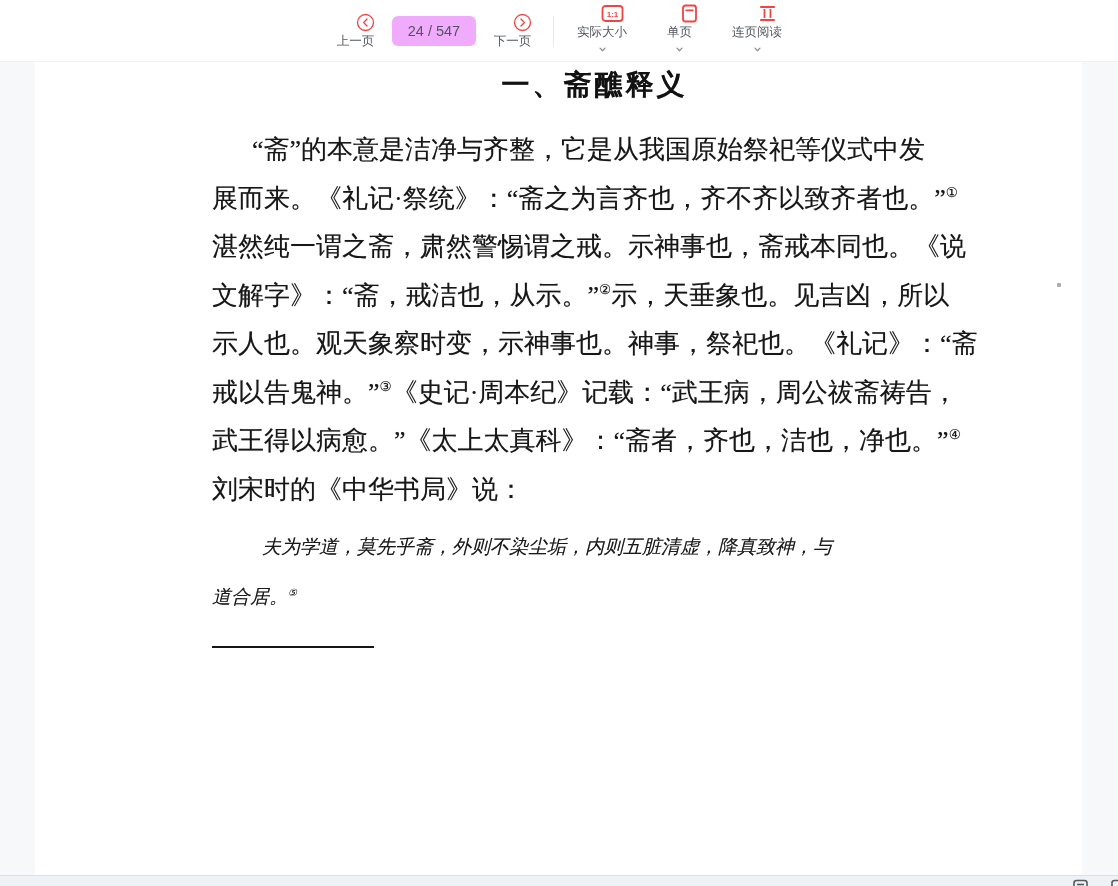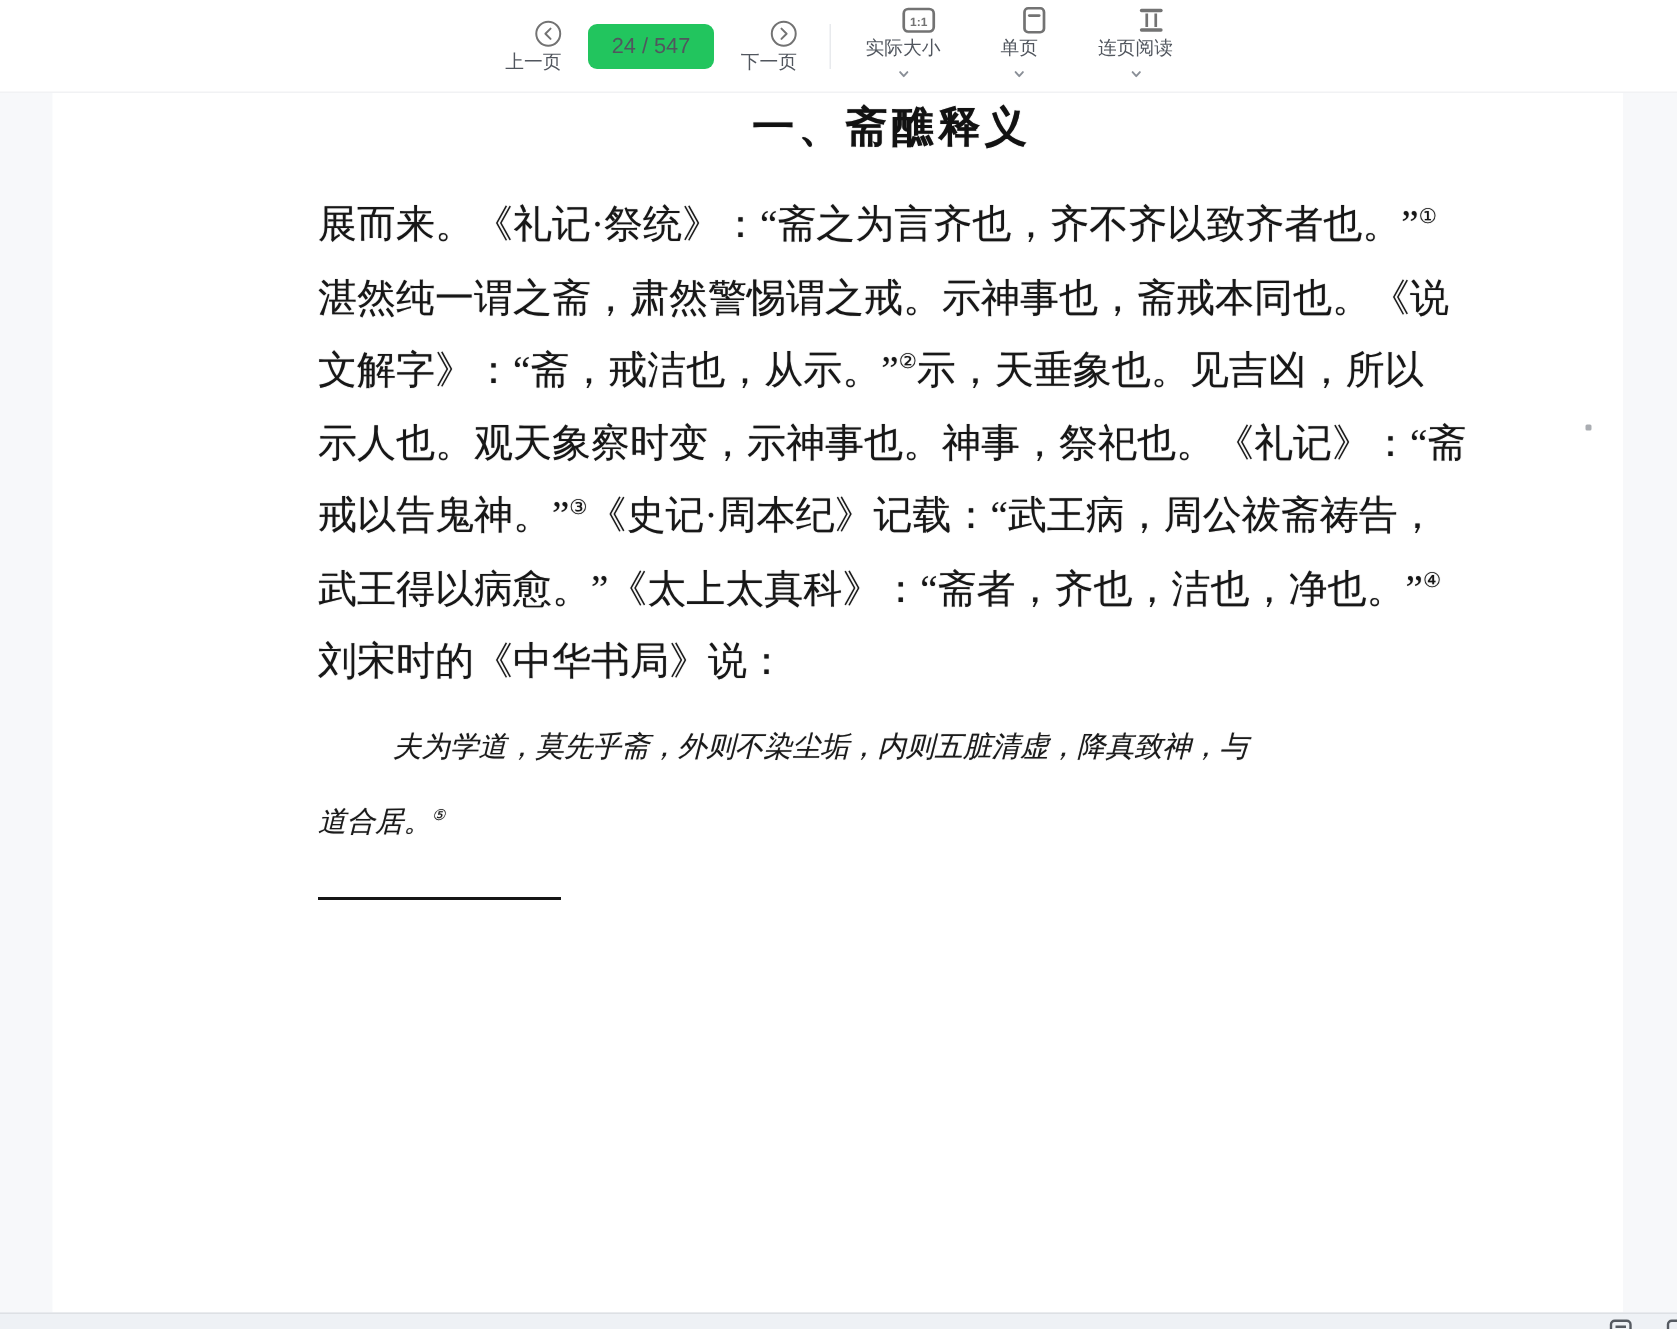--- a/index.html
+++ b/index.html
@@ -15,27 +15,27 @@
     position: absolute; top: 0; left: 0; width: 1118px; height: 62px;
     background: #ffffff; border-bottom: 1px solid #f1f2f4;
     display: flex; align-items: center; justify-content: center;
     z-index: 5;
   }
   .tb-btn {
     display: flex; flex-direction: column; align-items: center; gap: 3px;
     background: none; border: none; padding: 0; cursor: pointer;
     color: #51565e; font-family: inherit;
   }
-  .tb-btn .tb-ico { display: block; height: 19px; color: #737373; padding-left: 20px; }
+  .tb-btn .tb-ico { display: block; height: 19px; color: #ef4444; padding-left: 20px; }
   .tb-label-row { display: flex; align-items: center; gap: 3px; flex-direction: column; }
   .tb-label { font-size: 12.5px; color: #51565e; line-height: 13px; text-align: right; }
   .chev-down { color: #8a8f97; display: block; }
   .page-box {
     width: 84px; height: 30px; margin: 0 17px;
-    background: #22c55e; border: none; border-radius: 6px;
+    background: #f0abfc; border: none; border-radius: 6px;
     text-align: center; font-size: 14.5px; color: #51565e;
     font-family: inherit; outline: none;
   }
   .tb-divider { width: 1px; height: 30px; background: #e8eaed; margin: 0 23px 0 21px; }
   .tb-gap { width: 33px; }
 
   
   .content {
     position: absolute; top: 62px; left: 0; width: 1118px; height: 813px;
     background: #f7f8fa;
@@ -179,20 +179,21 @@
 
 </header>
 
 <div class="content">
 
   <div class="scanned-page">
 
     <div class="scan-title">一、斋醮释义</div>
 
     <div class="scan-body">
+      <div class="scan-line indent">“斋”的本意是洁净与齐整，它是从我国原始祭祀等仪式中发</div>
       <div class="scan-line">展而来。《礼记·祭统》：“斋之为言齐也，齐不齐以致齐者也。”<sup>①</sup></div>
       <div class="scan-line">湛然纯一谓之斋，肃然警惕谓之戒。示神事也，斋戒本同也。《说</div>
       <div class="scan-line">文解字》：“斋，戒洁也，从示。”<sup>②</sup>示，天垂象也。见吉凶，所以</div>
       <div class="scan-line">示人也。观天象察时变，示神事也。神事，祭祀也。《礼记》：“斋</div>
       <div class="scan-line">戒以告鬼神。”<sup>③</sup>《史记·周本纪》记载：“武王病，周公祓斋祷告，</div>
       <div class="scan-line">武王得以病愈。”《太上太真科》：“斋者，齐也，洁也，净也。”<sup>④</sup></div>
       <div class="scan-line">刘宋时的《中华书局》说：</div>
     </div>
 
     <div class="scan-quote">

